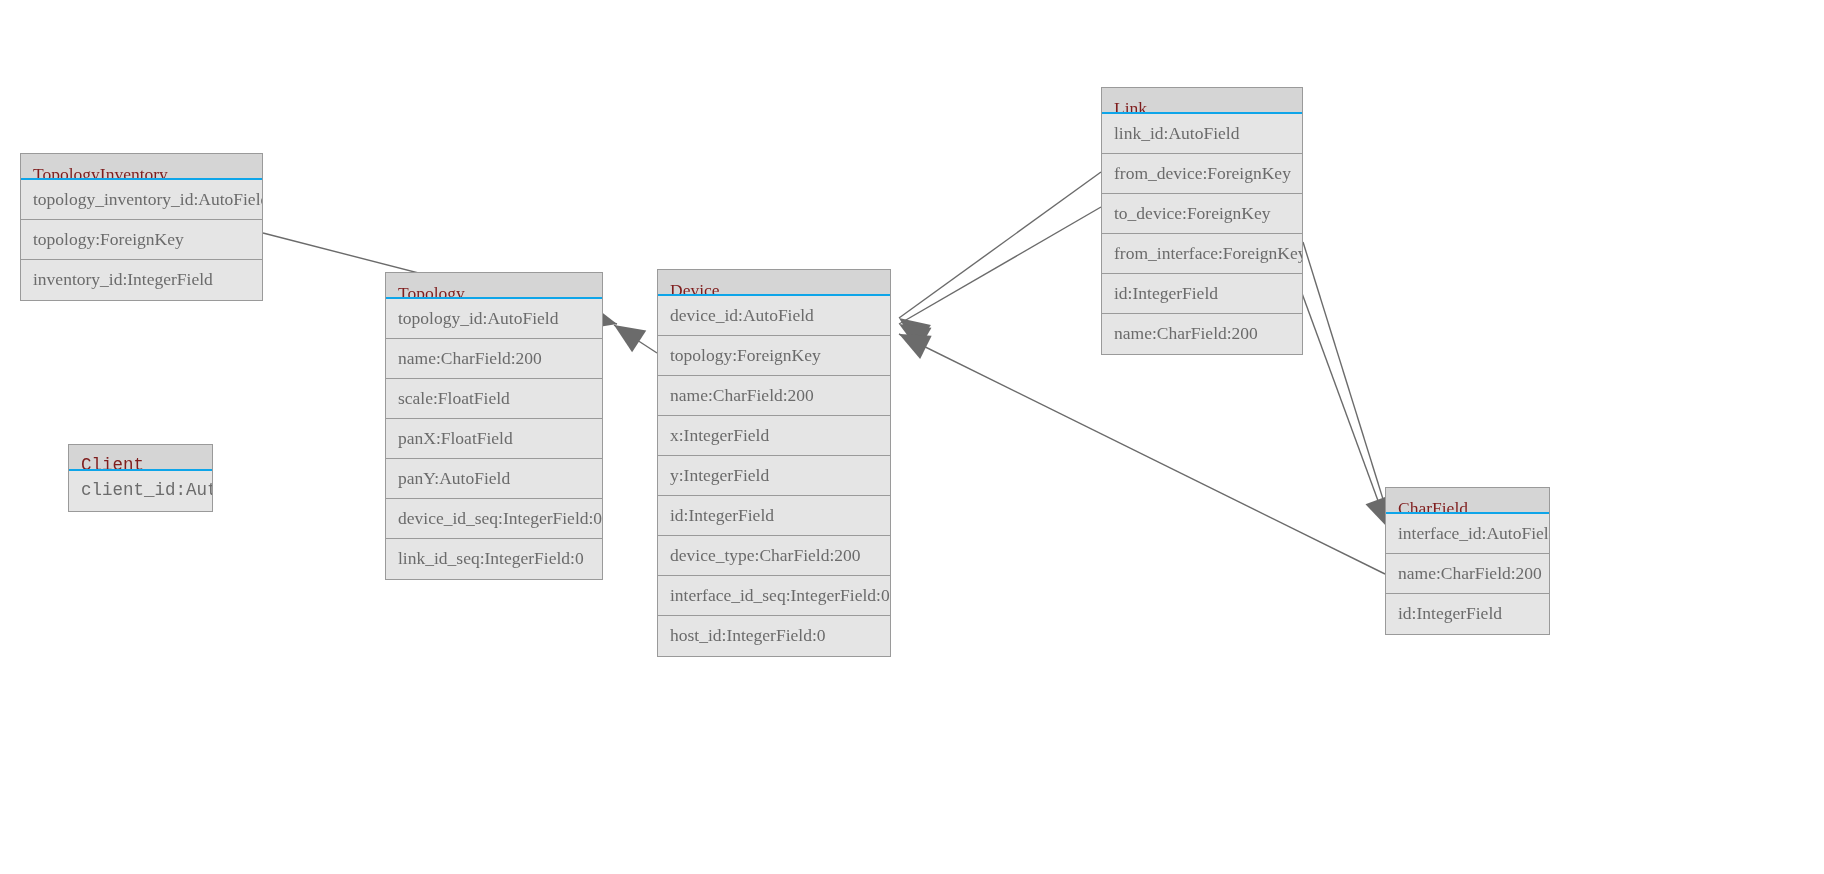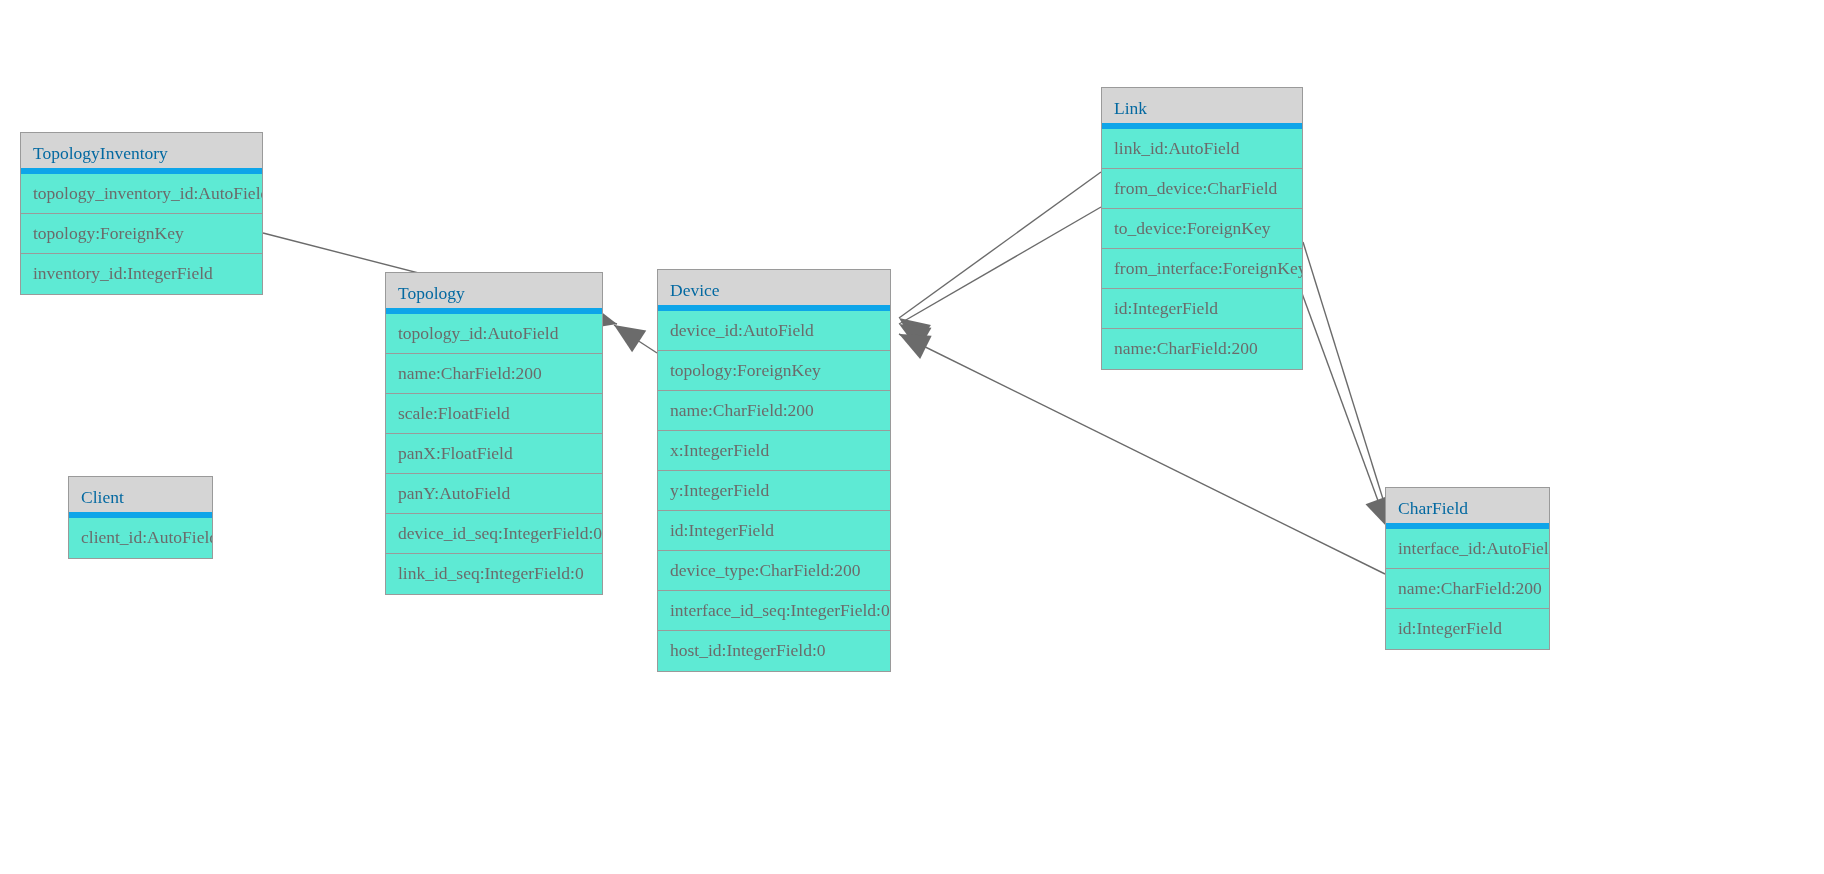--- a/index.html
+++ b/index.html
@@ -27,40 +27,40 @@
   .entity {
     position: absolute;
     box-sizing: border-box;
     border: 1px solid #9a9a9a;
     background: #ffffff;
     z-index: 2;
   }
   .entity-header {
     box-sizing: border-box;
     background: #d5d5d5;
-    border-bottom: 6px solid #0ea5e9;
-    color: #0369a1;
+    border-bottom: 2px solid #0ea5e9;
+    color: #7f1d1d;
     font-size: 17.5px;
     line-height: 40px;
-    height: 41px;
+    height: 26px;
     padding: 0 0 0 12px;
     white-space: nowrap;
     overflow: hidden;
   }
   .entity-field {
     box-sizing: border-box;
     border-bottom: 1px solid #9a9a9a;
     color: #6b6b6b;
     font-size: 17.5px;
     line-height: 39px;
     height: 40px;
     padding: 0 10px 0 12px;
     white-space: nowrap;
     overflow: hidden;
-    background: #5eead4;
+    background: #e5e5e5;
   }
   .entity-field:last-child {
     border-bottom: none;
   }
 </style>
 </head>
 <body>
 
 <div id="canvas">
 
@@ -89,27 +89,27 @@
         <path d="M 1303,242 L 1392,528" fill="none" stroke="#6b6b6b" stroke-width="1.4"></path>
         <polygon points="1392,528 1370.66686338413,503.22304937792734 1395.4906441712028,495.49130265190485" fill="#6b6b6b"></polygon>
       </g>
       <g>
         <path d="M 1296,277 L 1388,528" fill="none" stroke="#6b6b6b" stroke-width="1.4"></path>
         <polygon points="1388,528 1365.4819838852004,504.2947484667717 1389.8984344396627,495.3595964075457" fill="#6b6b6b"></polygon>
       </g>
     </svg>
 
   <div id="entity-layer">
-      <div class="entity" style="left: 20px; top: 132px; width: 243px; font-family: Liberation Serif, serif;">
+      <div class="entity" style="left: 20px; top: 153px; width: 243px; font-family: Liberation Serif, serif;">
         <div class="entity-header">TopologyInventory</div>
         <div class="entity-field">topology_inventory_id:AutoField</div>
         <div class="entity-field">topology:ForeignKey</div>
         <div class="entity-field">inventory_id:IntegerField</div>
       </div>
-      <div class="entity" style="left: 68px; top: 476px; width: 145px;">
+      <div class="entity" style="left: 68px; top: 444px; width: 145px; font-family: Liberation Mono, monospace;">
         <div class="entity-header">Client</div>
         <div class="entity-field">client_id:AutoField</div>
       </div>
       <div class="entity" style="left: 385px; top: 272px; width: 218px;">
         <div class="entity-header">Topology</div>
         <div class="entity-field">topology_id:AutoField</div>
         <div class="entity-field">name:CharField:200</div>
         <div class="entity-field">scale:FloatField</div>
         <div class="entity-field">panX:FloatField</div>
         <div class="entity-field">panY:AutoField</div>
@@ -124,21 +124,21 @@
         <div class="entity-field">x:IntegerField</div>
         <div class="entity-field">y:IntegerField</div>
         <div class="entity-field">id:IntegerField</div>
         <div class="entity-field">device_type:CharField:200</div>
         <div class="entity-field">interface_id_seq:IntegerField:0</div>
         <div class="entity-field">host_id:IntegerField:0</div>
       </div>
       <div class="entity" style="left: 1101px; top: 87px; width: 202px;">
         <div class="entity-header">Link</div>
         <div class="entity-field">link_id:AutoField</div>
-        <div class="entity-field">from_device:CharField</div>
+        <div class="entity-field">from_device:ForeignKey</div>
         <div class="entity-field">to_device:ForeignKey</div>
         <div class="entity-field">from_interface:ForeignKey</div>
         <div class="entity-field">id:IntegerField</div>
         <div class="entity-field">name:CharField:200</div>
       </div>
       <div class="entity" style="left: 1385px; top: 487px; width: 165px;">
         <div class="entity-header">CharField</div>
         <div class="entity-field">interface_id:AutoField</div>
         <div class="entity-field">name:CharField:200</div>
         <div class="entity-field">id:IntegerField</div>

